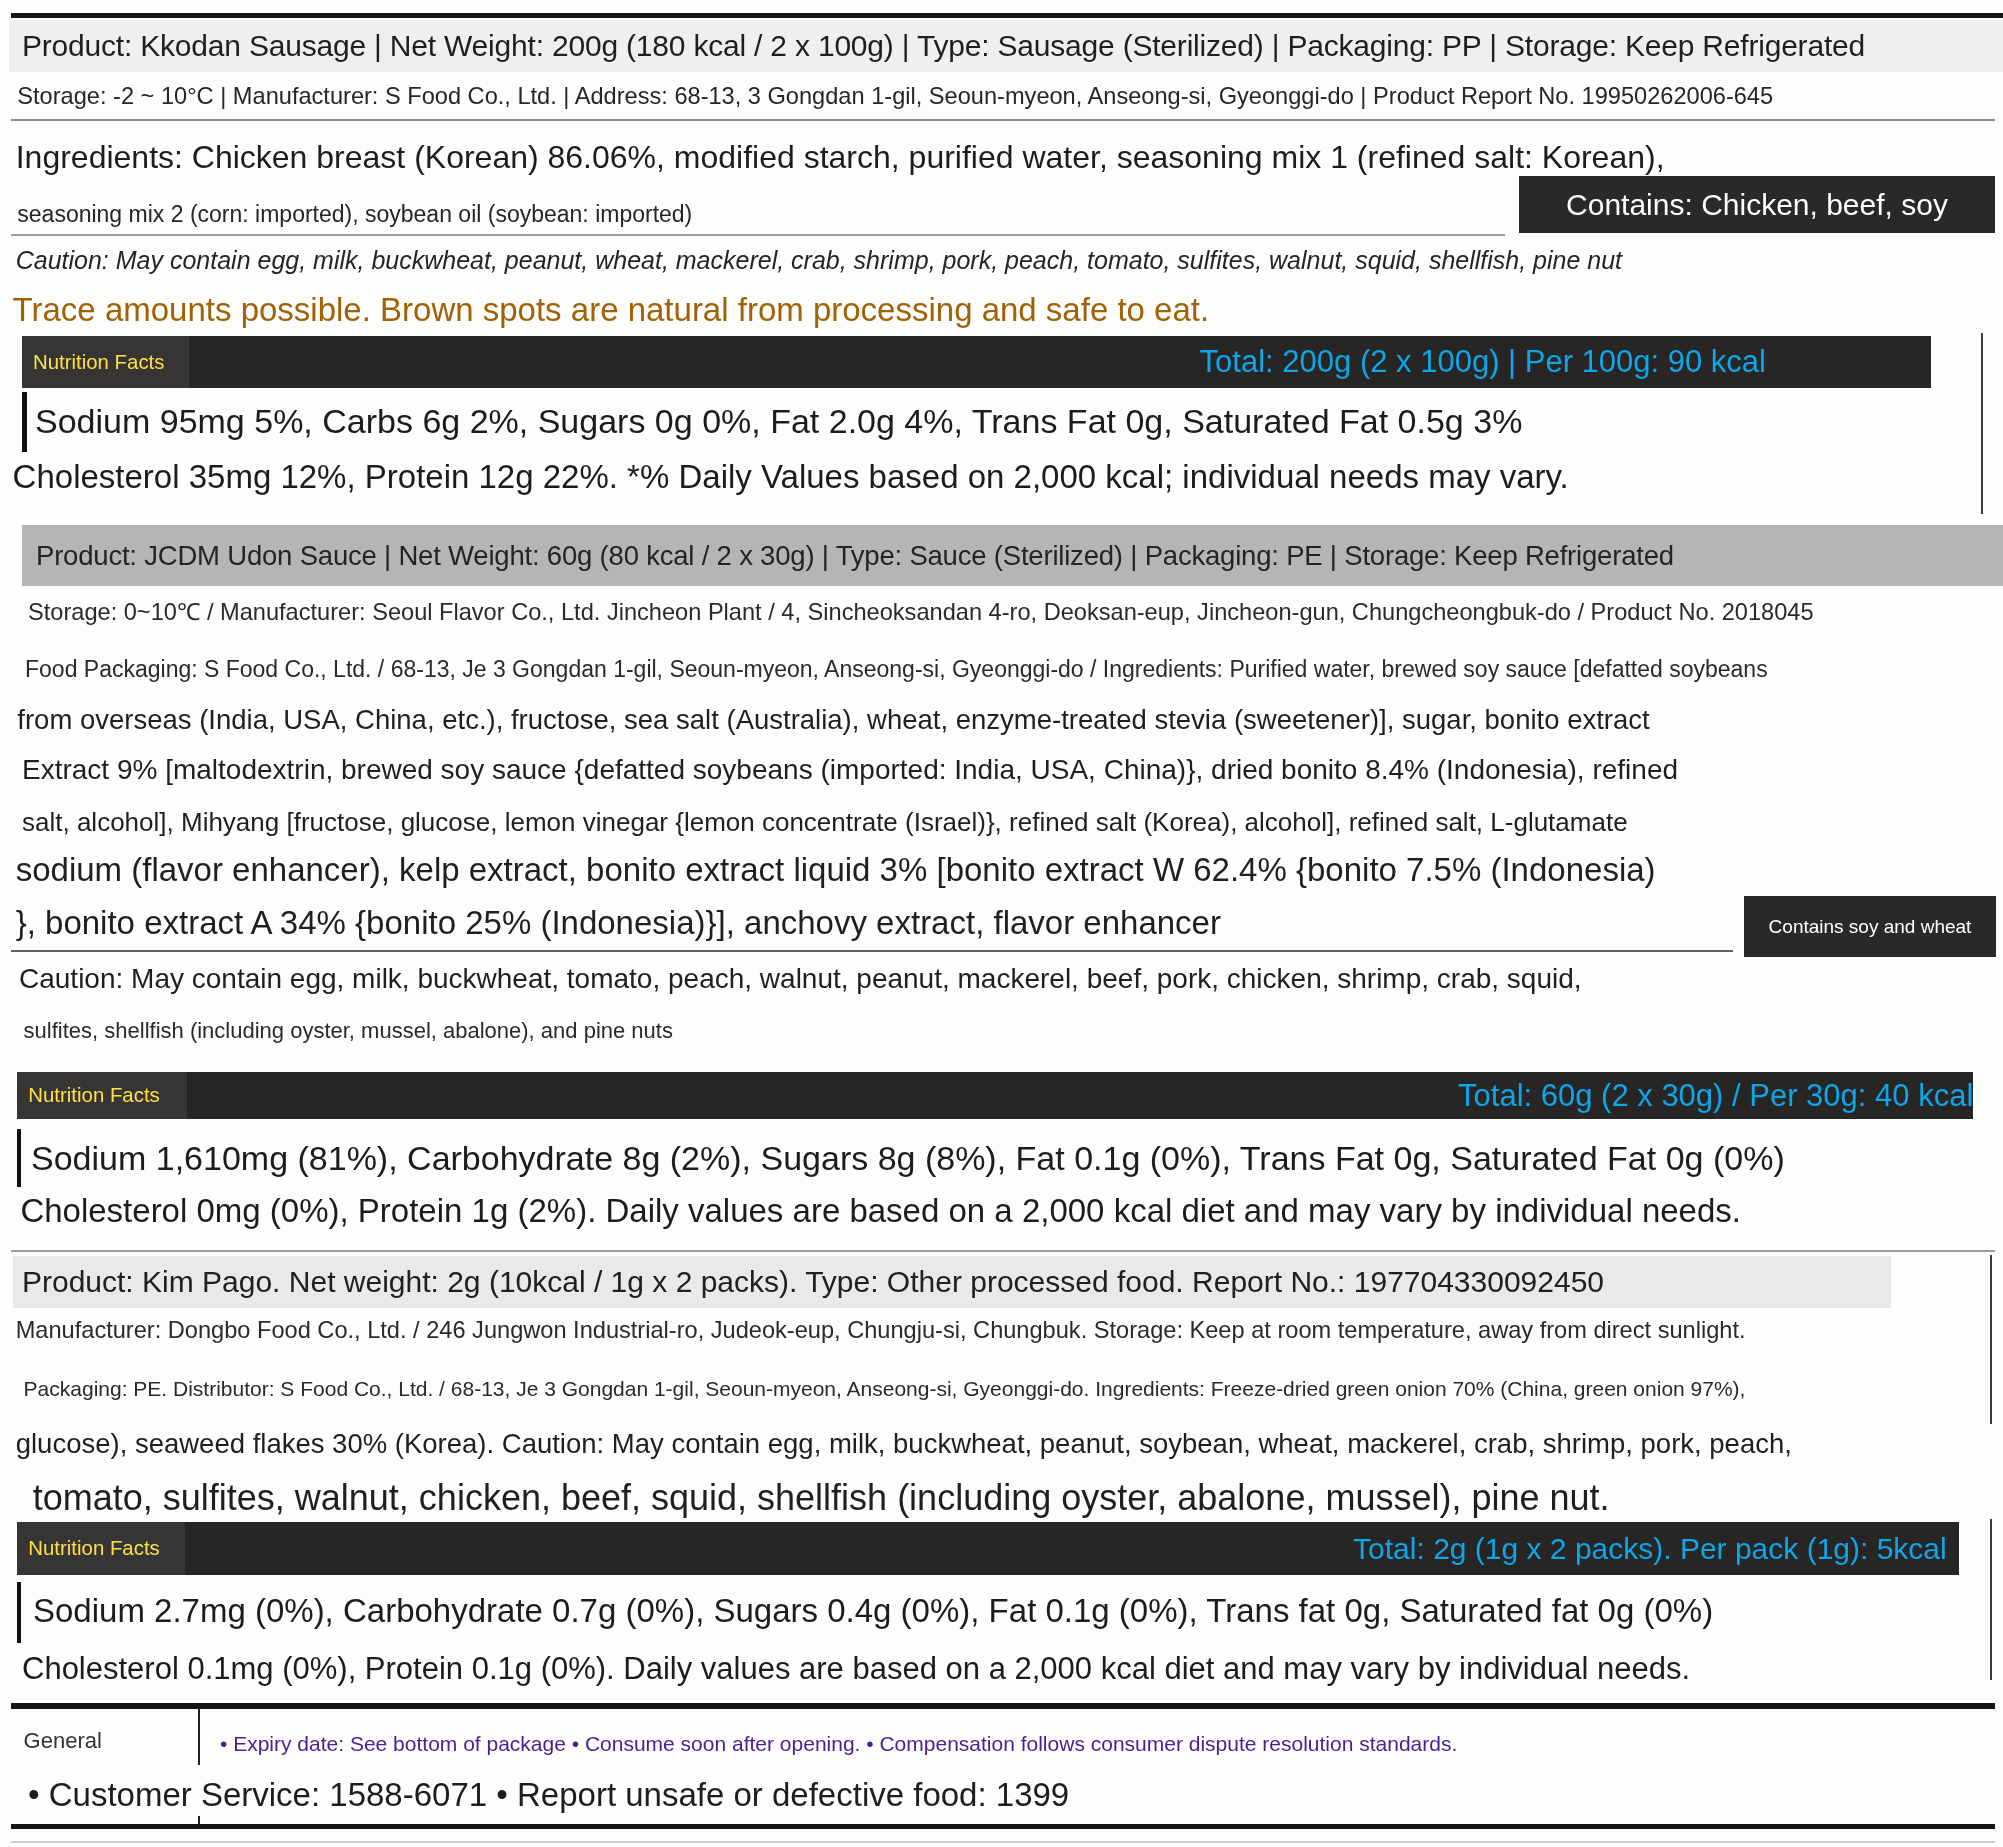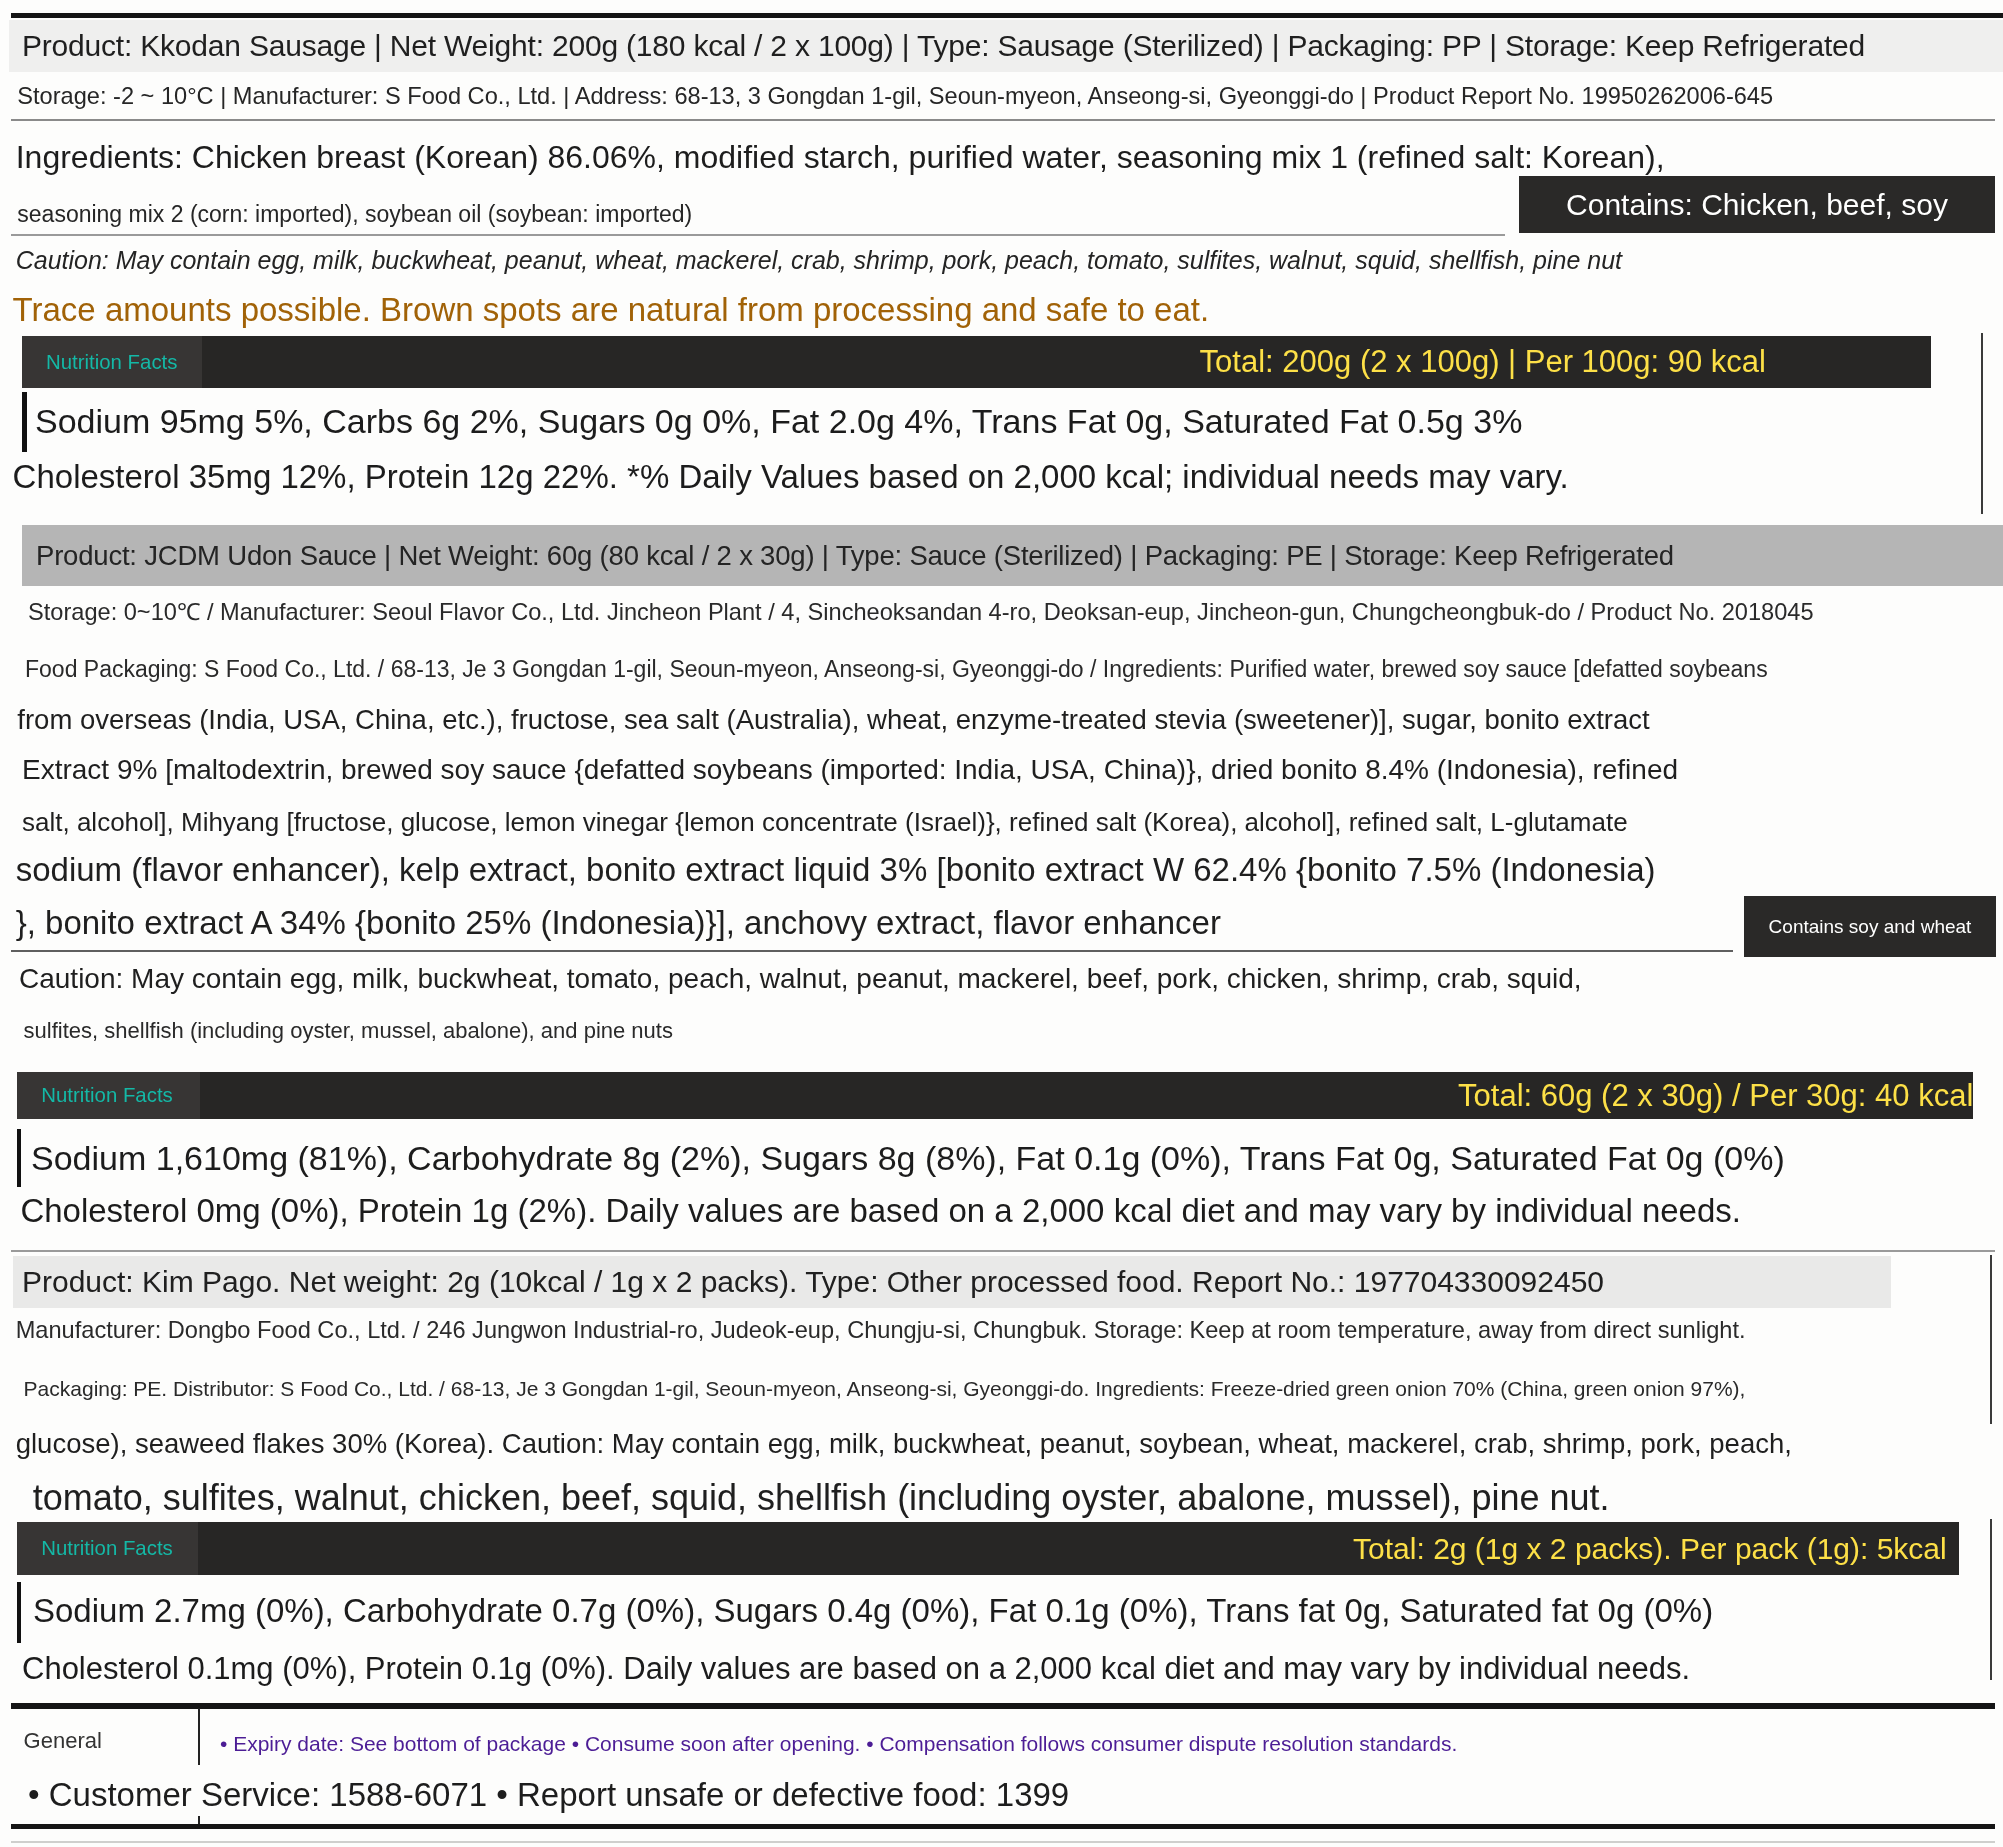--- a/index.html
+++ b/index.html
@@ -23,22 +23,22 @@
   .p1-ing1{top:127px;left:15.7px;height:60px;font-size:32px;line-height:60px;color:#1d1d1d;}
   .p1-ing2{top:195px;left:17.3px;height:38px;font-size:23px;line-height:38px;color:#262626;}
   .badge1{top:176px;left:1519px;width:476px;height:57px;background:#2a2928;color:#ffffff;
           font-size:30px;line-height:57px;text-align:center;}
   .hr1b{top:234px;left:11px;width:1494px;height:1.6px;background:#9a9a9a;}
   .p1-caution{top:241px;left:15.7px;height:39px;font-size:25px;line-height:39px;color:#242424;font-style:italic;}
   .p1-trace{top:285px;left:12.6px;height:50px;font-size:33px;line-height:50px;color:#a16207;}
 
   
   .nfbar{position:absolute;background:#272625;display:flex;align-items:stretch;}
-  .nflabel{background:#373534;color:#14b8a6;padding-left:24px;display:flex;align-items:center;flex:0 0 auto;}
-  .nftotal{flex:1 1 auto;color:#fde047;display:flex;align-items:center;justify-content:flex-end;border-radius:12px;}
+  .nflabel{background:#373534;color:#fde047;padding-left:11px;display:flex;align-items:center;flex:0 0 auto;}
+  .nftotal{flex:1 1 auto;color:#0ea5e9;display:flex;align-items:center;justify-content:flex-end;border-radius:12px;}
 
   .nfbar1{top:336px;left:22px;width:1909px;height:52px;}
   .nfbar1 .nflabel{width:156px;font-size:20.4px;}
   .nfbar1 .nftotal{font-size:31px;padding-right:165px;}
   .sod1-border{top:392px;left:22px;width:4.7px;height:60px;background:#111;}
   .p1-sodium{top:395px;left:35px;height:52px;font-size:34px;line-height:52px;color:#1c1c1c;}
   .p1-chol{top:451px;left:12.6px;height:52px;font-size:33px;line-height:52px;color:#1c1c1c;}
   .vseg1{top:333px;left:1981px;width:2.4px;height:181px;}
 
   

